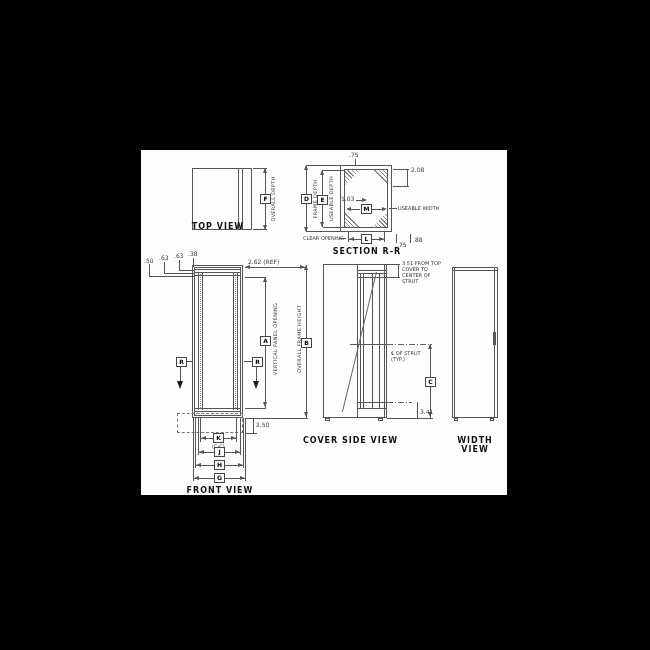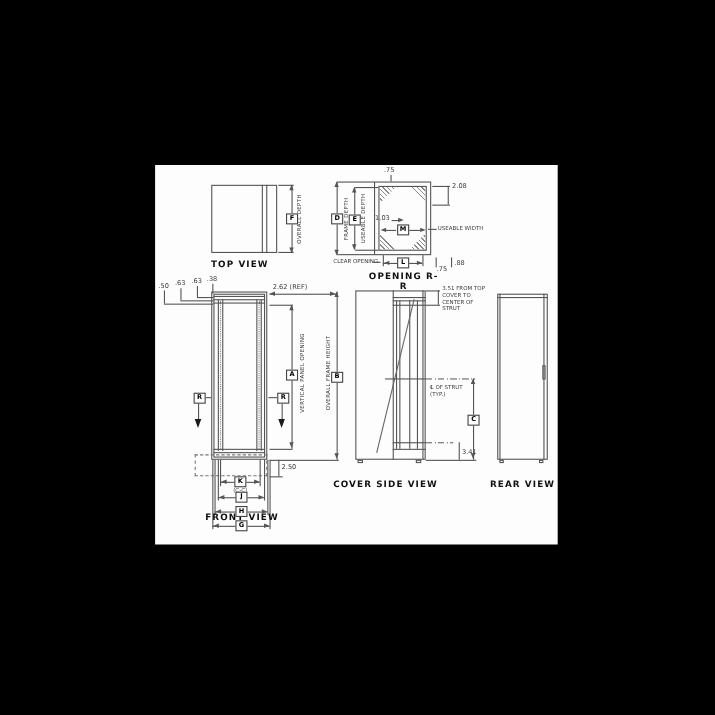--- a/index.html
+++ b/index.html
@@ -42,21 +42,21 @@
     <div class="rect" style="left:51px;top:18px;width:60px;height:62px;"></div>
     <i class="v" style="left:97px;top:18px;height:62px;"></i>
     <i class="v" style="left:101px;top:18px;height:62px;"></i>
     <i class="h" style="left:112px;top:18px;width:14px;"></i>
     <i class="h" style="left:112px;top:79px;width:14px;"></i>
     <i class="v" style="left:124px;top:18px;height:62px;"></i>
     <i class="au" style="left:122px;top:18px;"></i>
     <i class="ad" style="left:122px;top:75px;"></i>
     <div class="bx" style="left:119px;top:44px;">F</div>
     <div class="vt" style="left:129px;top:80px;width:62px;">OVERALL DEPTH</div>
-    <div class="title" style="left:42px;top:86px;width:70px;">TOP VIEW</div>
+    <div class="title" style="left:42px;top:72px;width:70px;">TOP VIEW</div>
   </div>
 
   <div>
     <div class="rect" style="left:199px;top:15px;width:52px;height:67px;"></div>
     <div class="rect" style="left:203px;top:19px;width:44px;height:59px;"></div>
     <div class="hatch tl" style="left:204px;top:20px;width:15px;height:15px;"></div>
     <div class="hatch tr" style="left:231px;top:20px;width:15px;height:15px;"></div>
     <div class="hatch bl" style="left:204px;top:62px;width:15px;height:15px;"></div>
     <div class="hatch br" style="left:231px;top:62px;width:15px;height:15px;"></div>
     <div class="bx" style="left:220px;top:54px;">M</div>
@@ -94,21 +94,21 @@
     <i class="h" style="left:166px;top:81px;width:33px;"></i>
     <div class="bx" style="left:160px;top:44px;">D</div>
     <div class="vt" style="left:171px;top:78px;width:58px;">FRAME DEPTH</div>
     <i class="v" style="left:181px;top:20px;height:57px;"></i>
     <i class="au" style="left:179px;top:20px;"></i>
     <i class="ad" style="left:179px;top:72px;"></i>
     <i class="h" style="left:182px;top:20px;width:21px;"></i>
     <i class="h" style="left:182px;top:77px;width:21px;"></i>
     <div class="bx" style="left:176px;top:45px;">E</div>
     <div class="vt" style="left:187px;top:76px;width:55px;">USEABLE DEPTH</div>
-    <div class="title" style="left:191px;top:97px;width:70px;">OPENING R-R</div>
+    <div class="title" style="left:191px;top:97px;width:70px;">SECTION R-R</div>
   </div>
 
   <div>
     <div class="rect" style="left:51px;top:115px;width:51px;height:153px;"></div>
     <div class="rect" style="left:53px;top:117px;width:47px;height:149px;"></div>
     <i class="v" style="left:57px;top:122px;height:138px;"></i>
     <i class="v" style="left:61px;top:122px;height:138px;"></i>
     <i class="v dot" style="left:59px;top:124px;height:134px;"></i>
     <i class="v" style="left:92px;top:122px;height:138px;"></i>
     <i class="v" style="left:96px;top:122px;height:138px;"></i>
@@ -176,21 +176,21 @@
     <i class="h" style="left:54px;top:315px;width:48px;"></i>
     <i class="al" style="left:55px;top:313px;"></i>
     <i class="ar" style="left:97px;top:313px;"></i>
     <div class="bx" style="left:73px;top:310px;">H</div>
     <i class="v" style="left:52px;top:268px;height:63px;"></i>
     <i class="v" style="left:104px;top:268px;height:63px;"></i>
     <i class="h" style="left:52px;top:328px;width:52px;"></i>
     <i class="al" style="left:53px;top:326px;"></i>
     <i class="ar" style="left:99px;top:326px;"></i>
     <div class="bx" style="left:73px;top:323px;">G</div>
-    <div class="title" style="left:34px;top:316px;width:90px;">FRONT VIEW</div>
+    <div class="title" style="left:34px;top:336px;width:90px;">FRONT VIEW</div>
   </div>
 
   <div>
     <div class="rect" style="left:182px;top:114px;width:64px;height:154px;"></div>
     <i class="v" style="left:216px;top:114px;height:154px;"></i>
     <i class="v" style="left:243px;top:114px;height:154px;"></i>
     <i class="h" style="left:216px;top:120px;width:30px;"></i>
     <i class="h" style="left:216px;top:123px;width:30px;"></i>
     <i class="h" style="left:216px;top:127px;width:30px;"></i>
     <i class="v" style="left:219px;top:123px;height:135px;"></i>
@@ -225,17 +225,17 @@
   </div>
 
   <div>
     <div class="rect" style="left:311px;top:117px;width:46px;height:151px;"></div>
     <i class="v" style="left:313px;top:117px;height:151px;"></i>
     <i class="v" style="left:353px;top:117px;height:151px;"></i>
     <i class="h" style="left:311px;top:120px;width:46px;"></i>
     <div class="rect" style="left:352px;top:182px;width:3px;height:13px;"></div>
     <div class="rect" style="left:313px;top:268px;width:4px;height:3px;"></div>
     <div class="rect" style="left:349px;top:268px;width:4px;height:3px;"></div>
-    <div class="title" style="left:301px;top:286px;width:66px;">REAR VIEW</div>
+    <div class="title" style="left:301px;top:286px;width:66px;">WIDTH VIEW</div>
   </div>
 
  </div>
 </div>
 
 </body></html>

